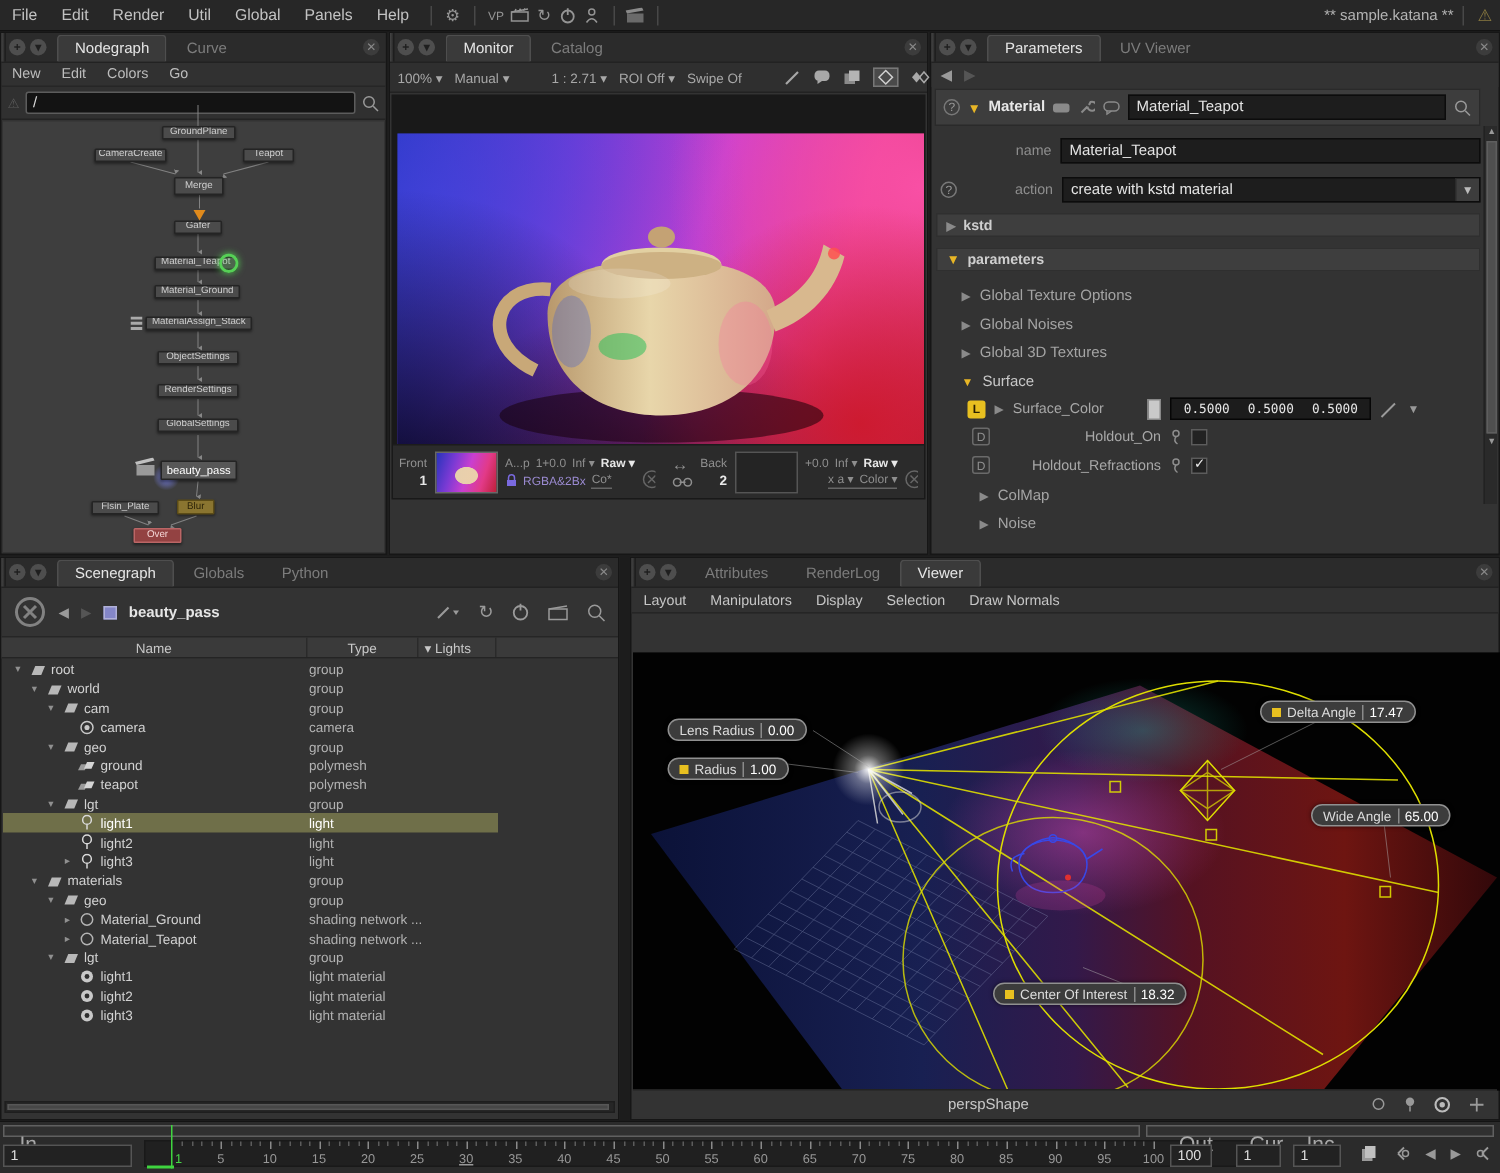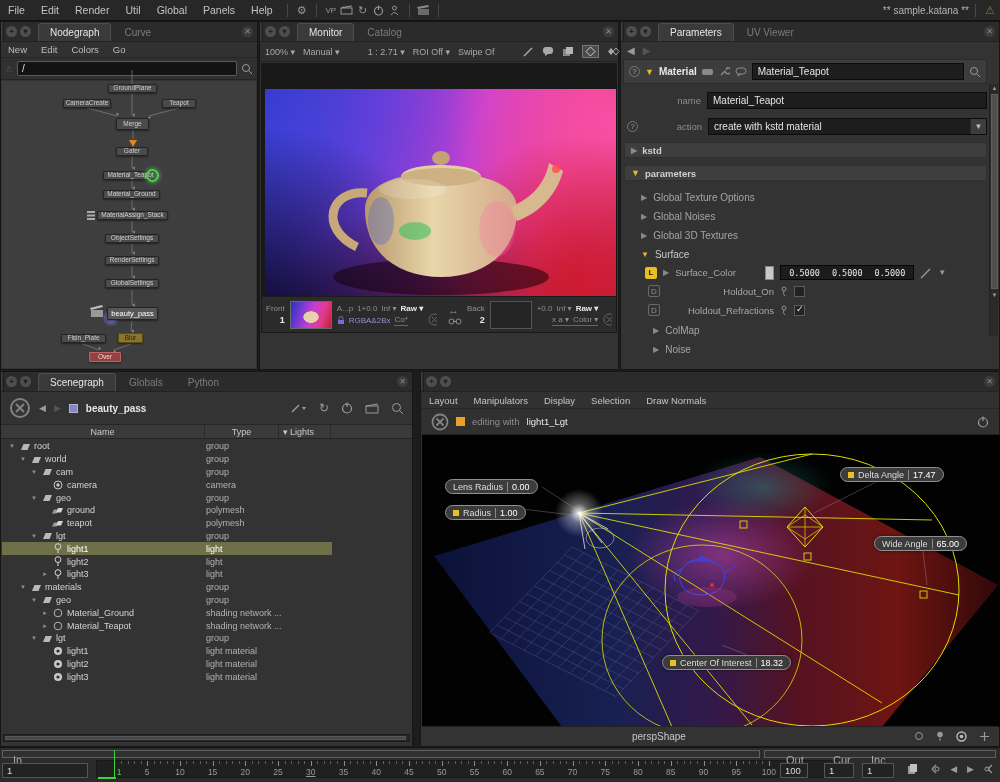--- a/index.html
+++ b/index.html
@@ -112,21 +112,21 @@
 .hud{position:absolute;height:15px;border:1px solid #909090;border-radius:8px;background:#3c3c3c;display:flex;align-items:center;font-size:9px;color:#dcdcdc;padding:0 7px;gap:4px;z-index:5;white-space:nowrap;box-shadow:0 0 3px rgba(0,0,0,.6)}
 .hud-swatch{width:6px;height:6px;background:#e8c020;flex:none}
 .hud-div{width:1px;height:10px;background:#8a8a8a}
 .hud-value{color:#fff}
 .vw-bottom{position:absolute;left:1px;right:1px;bottom:1px;height:19px;background:#333;border-top:1px solid #222;display:flex;align-items:center;font-size:10px;color:#c8c8c8}
 .vw-cam{margin-left:210px}
 .vw-bicons{margin-left:auto;margin-right:8px;display:flex;gap:12px;color:#999;font-size:10px;align-items:center}
 
 #timeline{position:absolute;left:0;top:747px;width:1000px;height:35px;background:#2b2b2b;border-top:1px solid #141414}
 .rangebar{position:absolute;top:2px;height:8px;background:#303030;border:1px solid #606060}
-.tl-label{position:absolute;font-size:11px;color:#a8a8a8;top:6px}
+.tl-label{position:absolute;font-size:14px;color:#a8a8a8;top:6px}
 .tl-field{position:absolute;top:15px;height:15px;background:#222;border:1px solid #555;color:#ddd;font-size:9.5px;padding:0 4px;display:flex;align-items:center}
 .ruler{position:absolute;left:96px;top:12px;width:740px;height:18px;background:#202020;border:1px solid #191919}
 .tick{position:absolute;top:0;width:1px;height:3px;background:#5c5c5c}
 .tick.major{height:5px;background:#8a8a8a}
 .tick-label{position:absolute;top:6px;width:18px;text-align:center;font-size:8.5px;color:#989898}
 .tick-label.start{color:#46d846}
 .playhead{position:absolute;left:114px;top:2px;width:1px;height:29px;background:#3fd43f;z-index:3}
 .inmark{position:absolute;left:98px;top:29px;width:18px;height:2px;background:#3fd43f}
 .tl-icons{position:absolute;right:4px;top:15px;display:flex;gap:10px;align-items:center;color:#9a9a9a}
 svg{display:block}
@@ -825,44 +825,34 @@
   <div class="sg-hscroll">
       <div class="sg-hthumb"></div>
     </div>
 </div>
 
 <div class="panel" id="p-viewer">
   <div class="tabbar">
     <div class="grip"></div>
     <div class="pctl">+</div>
     <div class="pctl">▾</div>
+    <div class="tabs">
+        <div class="tab">Attributes</div>
+        <div class="tab">RenderLog</div>
+        <div class="tab active">Viewer</div>
+      </div>
     <div class="closex">✕</div>
   </div>
   <div class="vw-menus">
       <div class="mitem">Layout</div>
       <div class="mitem">Manipulators</div>
       <div class="mitem">Display</div>
       <div class="mitem">Selection</div>
       <div class="mitem">Draw Normals</div>
     </div>
-  <div class="vw-info">
-    <svg width="18" height="18">
-        <circle cx="9" cy="9" r="7.5" fill="none" stroke="#828282" stroke-width="1.8"></circle>
-        <path d="M5.5 5.5 L12.5 12.5 M12.5 5.5 L5.5 12.5" stroke="#828282" stroke-width="1.8"></path>
-      </svg>
-    <span class="osquare"></span>
-    <span style="color:#8e8e8e">editing with</span>
-    <span style="color:#e8e8e8">light1_Lgt</span>
-    <span style="margin-left:auto">
-        <svg width="12" height="12">
-          <circle cx="6" cy="6.5" r="4.5" fill="none" stroke="#9a9a9a" stroke-width="1.2"></circle>
-          <line x1="6" y1="0.5" x2="6" y2="5" stroke="#9a9a9a" stroke-width="1.2"></line>
-        </svg>
-      </span>
-  </div>
   <div class="viewport" id="viewport">
     <svg width="578" height="292" viewBox="0 0 578 292">
       <defs>
         <linearGradient id="groundG" x1="0" y1="0" x2="1" y2="0">
           <stop offset="0" stop-color="#0b1238"></stop>
             <stop offset="0.32" stop-color="#182052"></stop>
           <stop offset="0.5" stop-color="#33194a"></stop>
             <stop offset="0.64" stop-color="#551222"></stop>
           <stop offset="0.82" stop-color="#6e1511"></stop>
             <stop offset="1" stop-color="#32080a"></stop>

